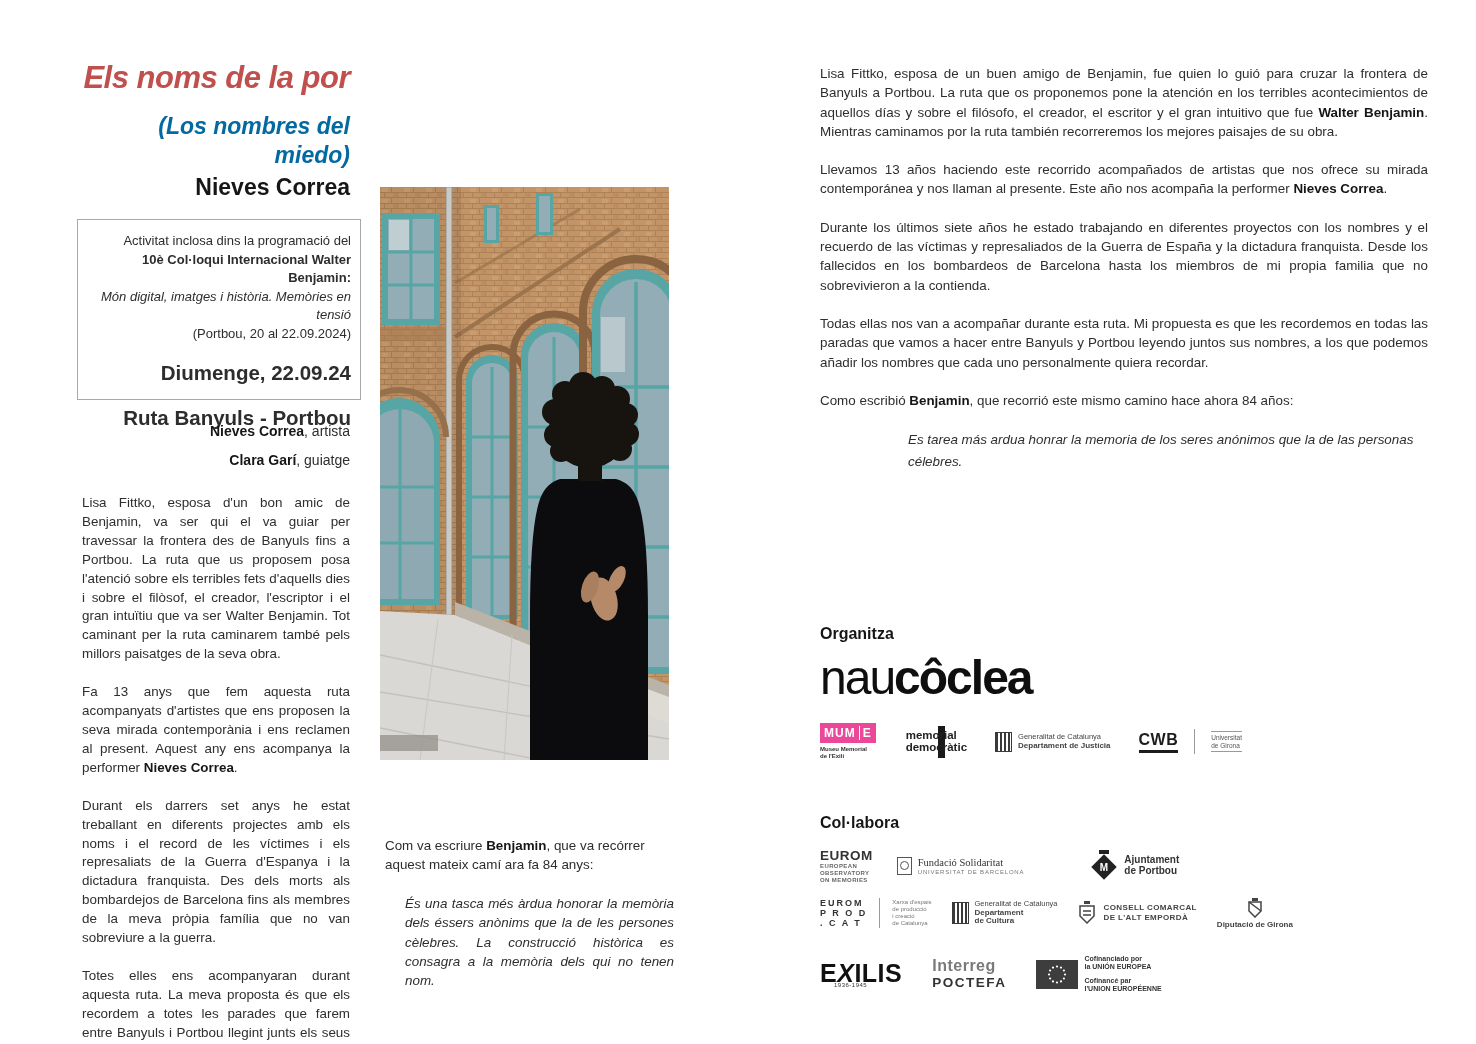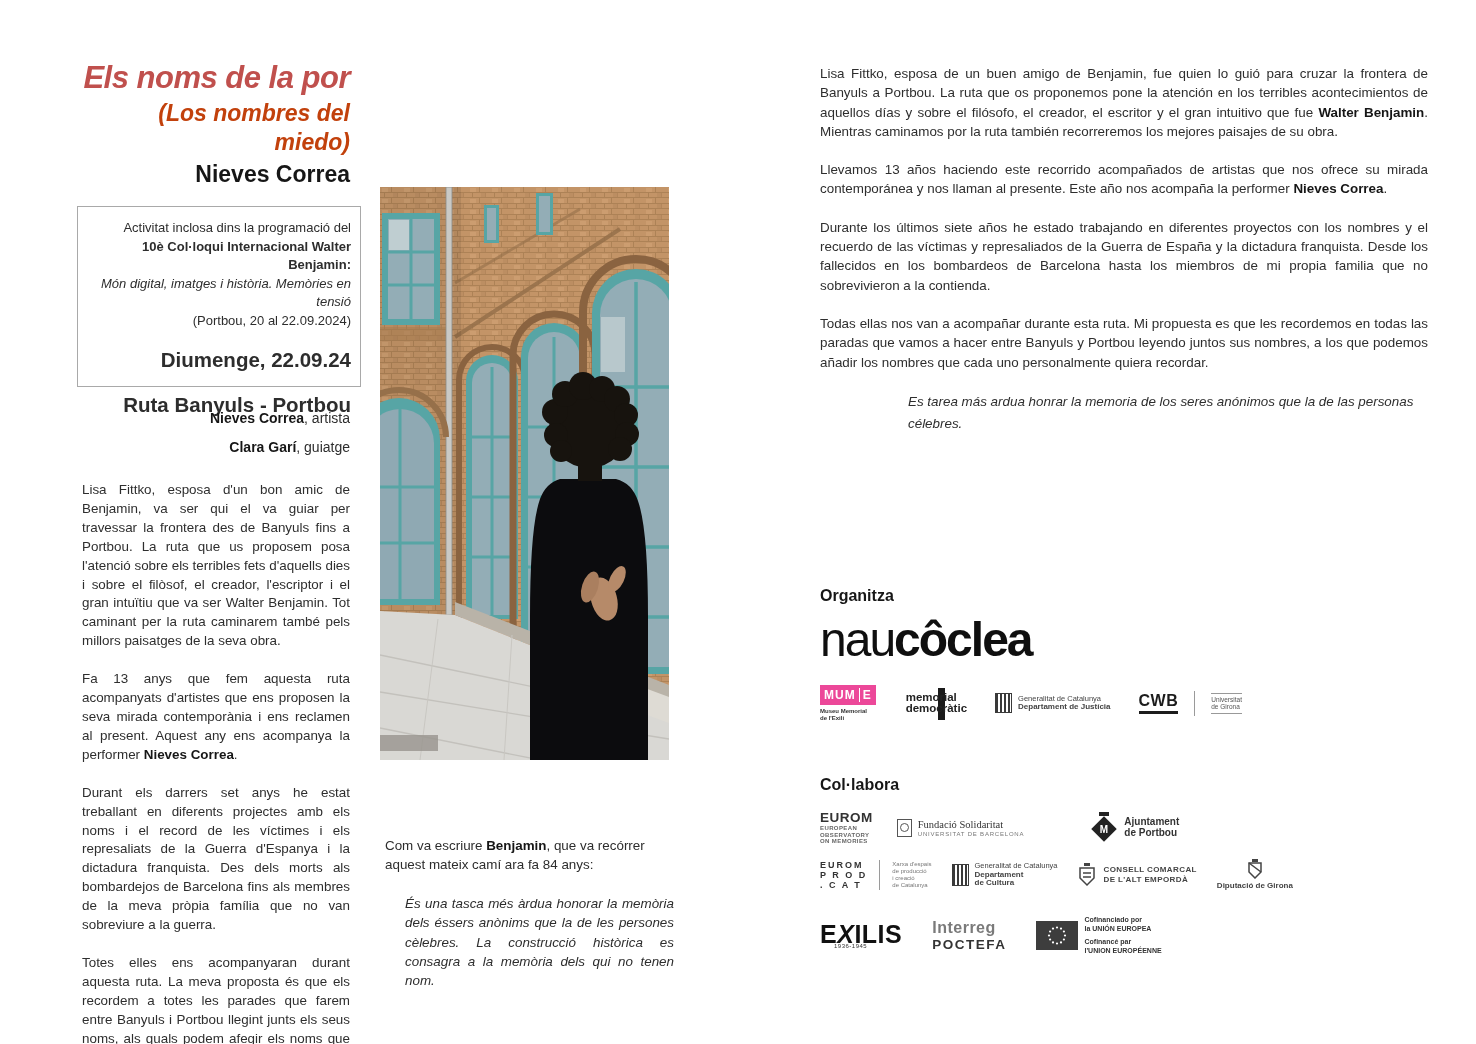--- a/index.html
+++ b/index.html
@@ -2,21 +2,21 @@
 <html><head>
 <meta charset="utf-8">
 <style>
   html,body{margin:0;padding:0;background:#e9e9e9;}
   .page{position:relative;width:1476px;height:1044px;background:#ffffff;overflow:hidden;
         font-family:"Liberation Sans","DejaVu Sans",sans-serif;color:#2d2d2d;}
 
   
   .left-col{position:absolute;left:82px;top:60px;width:268px;}
   .title-main{font-size:31px;font-weight:bold;font-style:italic;color:#c0504d;text-align:right;line-height:36px;letter-spacing:-0.5px;}
-  .title-sub{font-size:23px;font-weight:bold;font-style:italic;color:#c2410c;text-align:right;line-height:29px;margin-top:3px;}
+  .title-sub{font-size:23px;font-weight:bold;font-style:italic;color:#0369a1;text-align:right;line-height:29px;margin-top:16px;}
   .title-author{font-size:23px;font-weight:bold;color:#161616;text-align:right;line-height:29px;margin-top:3px;}
   .info-box{box-sizing:border-box;margin-left:-5px;margin-top:17px;width:284px;height:181px;border:1px solid #a9a9a9;
             padding:12px 9px 0 9px;text-align:right;}
   .info-box .b1{font-size:13px;line-height:18.5px;}
   .info-box .b2{font-size:13px;line-height:18.5px;font-weight:bold;}
   .info-box .b3{font-size:13px;line-height:18.5px;font-style:italic;}
   .info-box .b4{font-size:13px;line-height:18.5px;}
   .info-box .bdate{margin-top:14px;font-size:20.5px;font-weight:bold;line-height:31px;}
   .credits{margin-top:17px;text-align:right;font-size:14px;line-height:28.5px;}
   .credits b{color:#161616;}
@@ -227,20 +227,21 @@
   <div class="mid-block">
     <div class="mid-caption"><span>Com va escriure </span><b>Benjamin</b><span>, que va recórrer aquest mateix camí ara fa 84 anys:</span></div>
     <div class="mid-quote">És una tasca més àrdua honorar la memòria dels éssers anònims que la de les persones cèlebres. La construcció històrica es consagra a la memòria dels qui no tenen nom.</div>
   </div>
 
   <div class="right-col">
     <p class="rp"><span>Lisa Fittko, esposa de un buen amigo de Benjamin, fue quien lo guió para cruzar la frontera de Banyuls a Portbou. La ruta que os proponemos pone la atención en los terribles acontecimientos de aquellos días y sobre el filósofo, el creador, el escritor y el gran intuitivo que fue </span><b>Walter Benjamin</b><span>. Mientras caminamos por la ruta también recorreremos los mejores paisajes de su obra.</span></p>
     <p class="rp"><span>Llevamos 13 años haciendo este recorrido acompañados de artistas que nos ofrece su mirada contemporánea y nos llaman al presente. Este año nos acompaña la performer </span><b>Nieves Correa</b><span>.</span></p>
     <p class="rp"><span>Durante los últimos siete años he estado trabajando en diferentes proyectos con los nombres y el recuerdo de las víctimas y represaliados de la Guerra de España y la dictadura franquista. Desde los fallecidos en los bombardeos de Barcelona hasta los miembros de mi propia familia que no sobrevivieron a la contienda.</span></p>
     <p class="rp"><span>Todas ellas nos van a acompañar durante esta ruta. Mi propuesta es que les recordemos en todas las paradas que vamos a hacer entre Banyuls y Portbou leyendo juntos sus nombres, a los que podemos añadir los nombres que cada uno personalmente quiera recordar.</span></p>
+    <p class="rp" style="margin-bottom:0;"><span>Como escribió </span><b>Benjamin</b><span>, que recorrió este mismo camino hace ahora 84 años:</span></p>
 
     <div class="es-quote">
       <div>Es tarea más ardua honrar la memoria de los seres anónimos que la de las personas célebres.</div>
     </div>
 
     <div class="section-label">Organitza</div>
 
     <div class="naucoclea">
       <span class="nau">nau</span><span class="coclea">côclea</span>
     </div>

